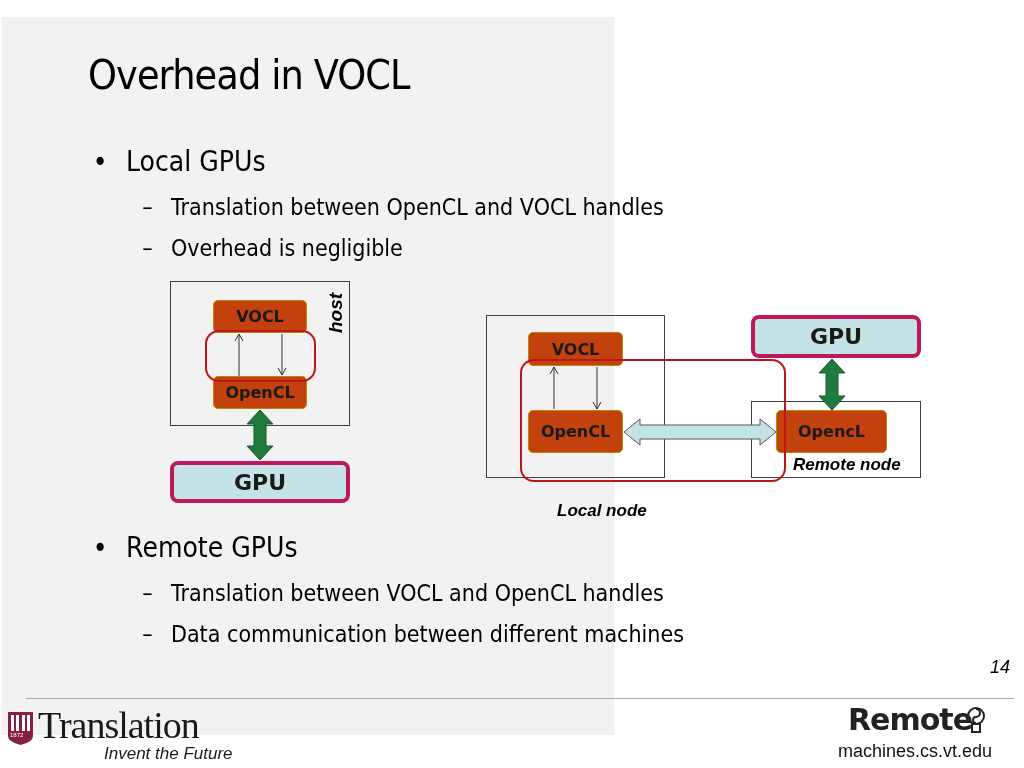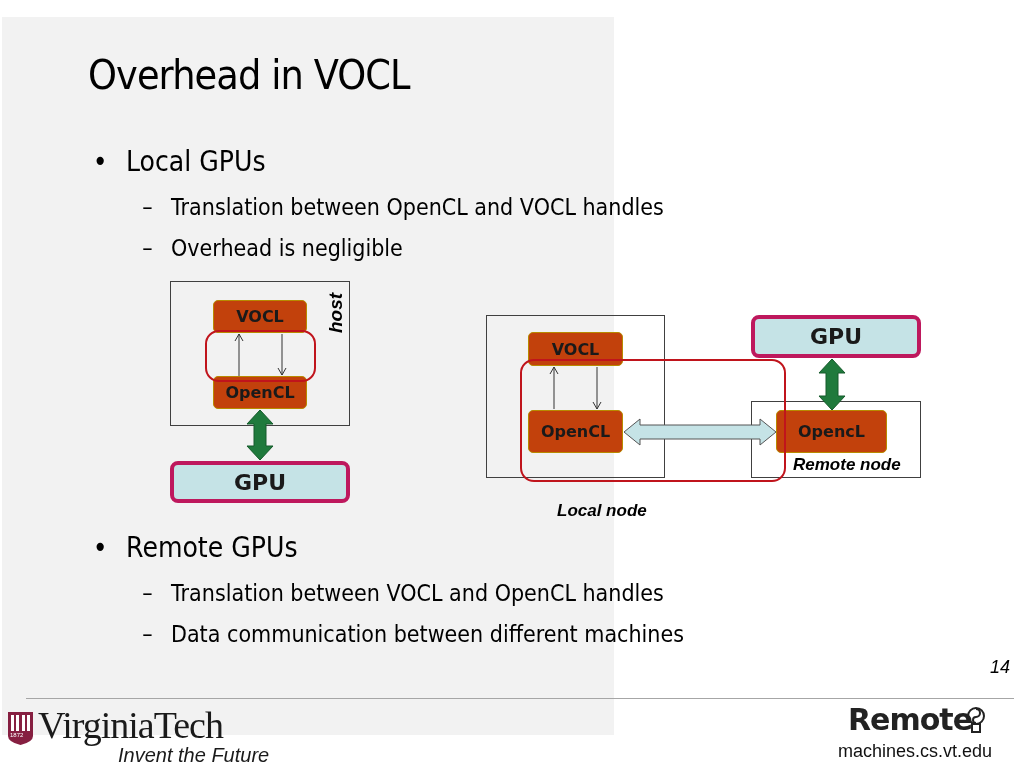--- a/index.html
+++ b/index.html
@@ -17,21 +17,21 @@
   .orange { background:#c2410c; border:1px solid #b88a00; border-radius:5px; display:flex; align-items:center; justify-content:center;
             font-weight:bold; font-size:16px; font-family:"DejaVu Sans", sans-serif; color:#1a1a1a; }
   .gpu { background:#c5e3e6; border:4px solid #be185d; border-radius:8px; display:flex; align-items:center; justify-content:center;
          font-weight:bold; font-size:22px; font-family:"DejaVu Sans", sans-serif; color:#1a1a1a; }
   .redbox { border:2px solid #c0141c; border-radius:14px; background:transparent; }
   .italic-label { position:absolute; font-style:italic; font-weight:bold; font-size:17px; font-family:"Liberation Sans", sans-serif; }
   svg { position:absolute; left:0; top:0; overflow:visible; }
   .pagenum { position:absolute; left:990px; top:657px; font-size:18px; font-family:"Liberation Sans", sans-serif;font-style:italic; }
   .divider { position:absolute; left:26px; top:698px; width:988px; height:1px; background:#a6a6a6; }
   .vt-word { position:absolute; left:38px; top:703px; font-family:"Liberation Serif", serif; font-size:38px; letter-spacing:-1px; color:#1a1a1a; }
-  .vt-tag { position:absolute; left:118px; top:744px; font-family:"Liberation Sans", sans-serif; font-style:italic; font-size:20px; color:#1a1a1a; }
+  .vt-tag { position:absolute; left:104px; top:744px; font-family:"Liberation Sans", sans-serif; font-style:italic; font-size:17px; color:#1a1a1a; }
   .syn-word { position:absolute; left:848px; top:702px; font-family:"DejaVu Sans", sans-serif; font-weight:bold; font-size:30px; color:#222; letter-spacing:-1px; }
   .syn-url { position:absolute; left:838px; top:741px; font-family:"Liberation Sans", sans-serif; font-size:18px; color:#111; }
 </style>
 </head>
 <body>
 
 <div class="panel"></div>
 
 <div class="title">Overhead in VOCL</div>
 
@@ -113,21 +113,21 @@
 <div style="position:absolute; left:8px; top:712px; width:25px; height:33px;">
   <svg width="25" height="33" style="position:absolute;left:0;top:0;">
     <path d="M0,0 H25 V24 Q25,30 12.5,33 Q0,30 0,24 Z" fill="#861f41"></path>
     <rect x="3" y="3" width="3" height="16" fill="#fff"></rect>
     <rect x="8" y="3" width="3" height="16" fill="#fff"></rect>
     <rect x="14" y="3" width="3" height="16" fill="#fff"></rect>
     <rect x="19" y="3" width="3" height="16" fill="#fff"></rect>
   </svg>
   <div style="position:absolute; left:2px; top:20px; font-size:6px; color:#fff; font-family:'Liberation Sans',sans-serif;">1872</div>
 </div>
-<div class="vt-word">VirginiaTech</div>
+<div class="vt-word">Translation</div>
 <div class="vt-tag">Invent the Future</div>
 
 <div class="syn-word">Remote</div>
 <div style="position:absolute; left:966px; top:706px; width:20px; height:30px;">
   <svg width="20" height="30" style="position:absolute;left:0;top:0;">
     <circle cx="10" cy="10" r="8" fill="none" stroke="#222" stroke-width="2"></circle>
     <path d="M10,3 A4,4 0 0 1 10,11 A3,3 0 0 0 10,17" fill="none" stroke="#222" stroke-width="2"></path>
     <rect x="6" y="18" width="8" height="8" fill="none" stroke="#222" stroke-width="2"></rect>
   </svg>
 </div>

